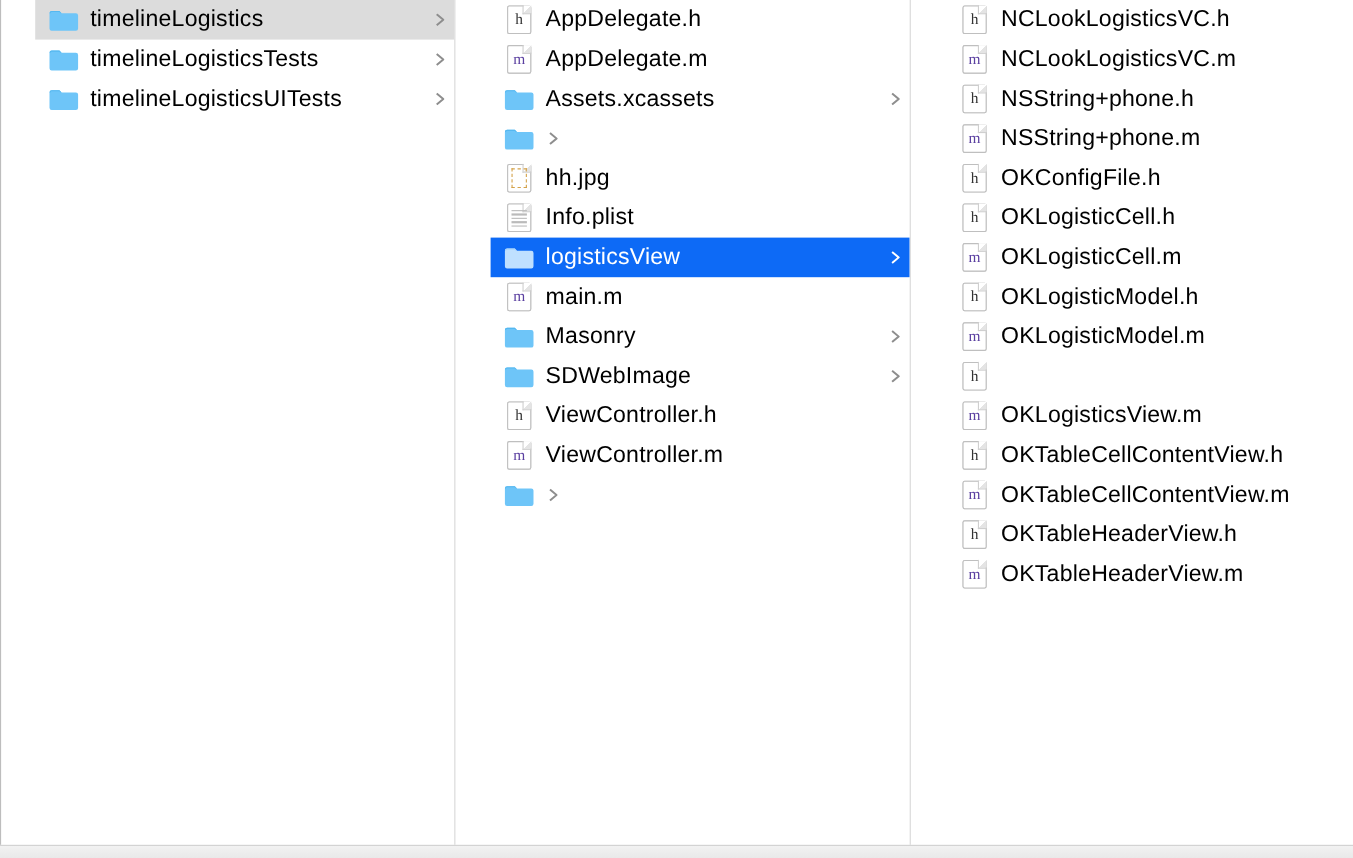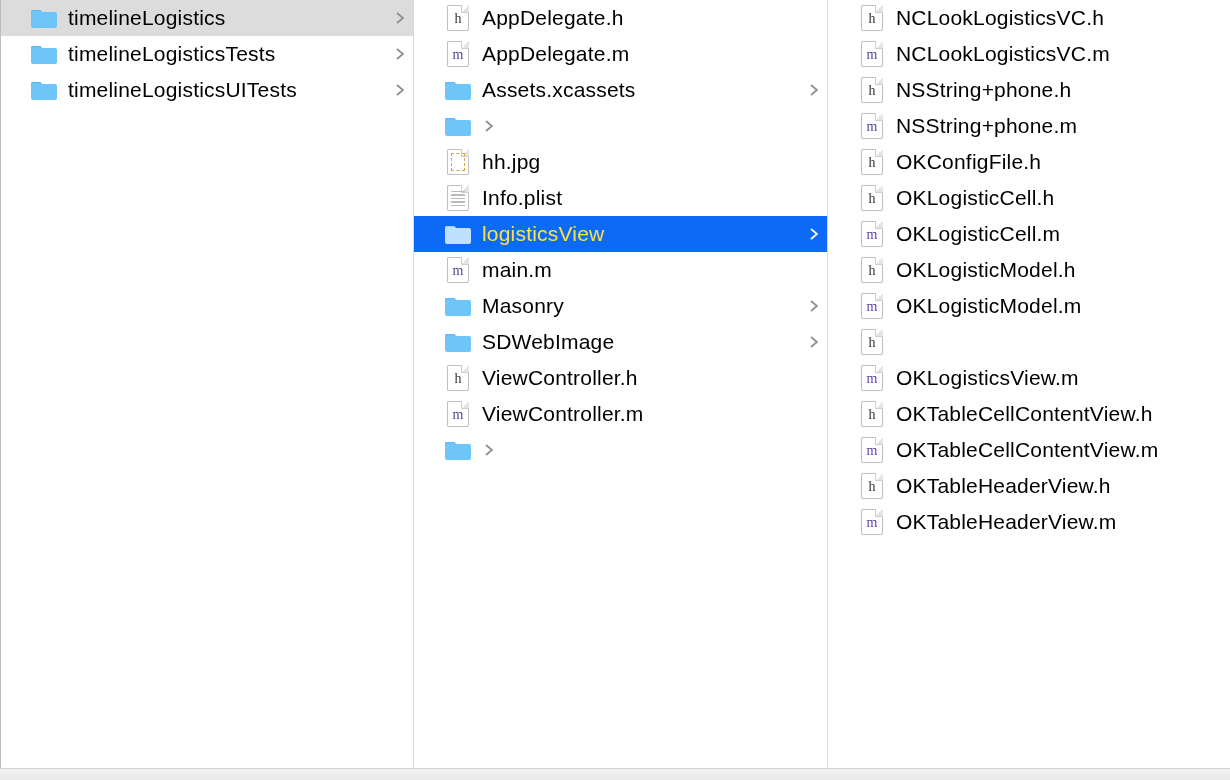--- a/index.html
+++ b/index.html
@@ -24,32 +24,33 @@
       position: relative;
       flex-shrink: 0;
     }
     .col1 { width: 414px; }
     .col2 { width: 414px; }
     .col3 { width: 402px; border-right: none; }
     .row {
       display: flex;
       align-items: center;
       height: 36px;
-      padding-left: 30px;
+      padding-left: 12px;
       padding-right: 6px;
       cursor: default;
       user-select: none;
       color: #000;
+      margin-left: 32px;
     }
     .row.sel-grey {
       background: #dcdcdc;
     }
     .row.sel-blue {
       background: #0d6af6;
-      color: #fde047;
+      color: #ffffff;
     }
     .icon {
       width: 28px;
       height: 28px;
       margin-right: 10px;
       display: flex;
       align-items: center;
       justify-content: center;
       flex-shrink: 0;
     }

